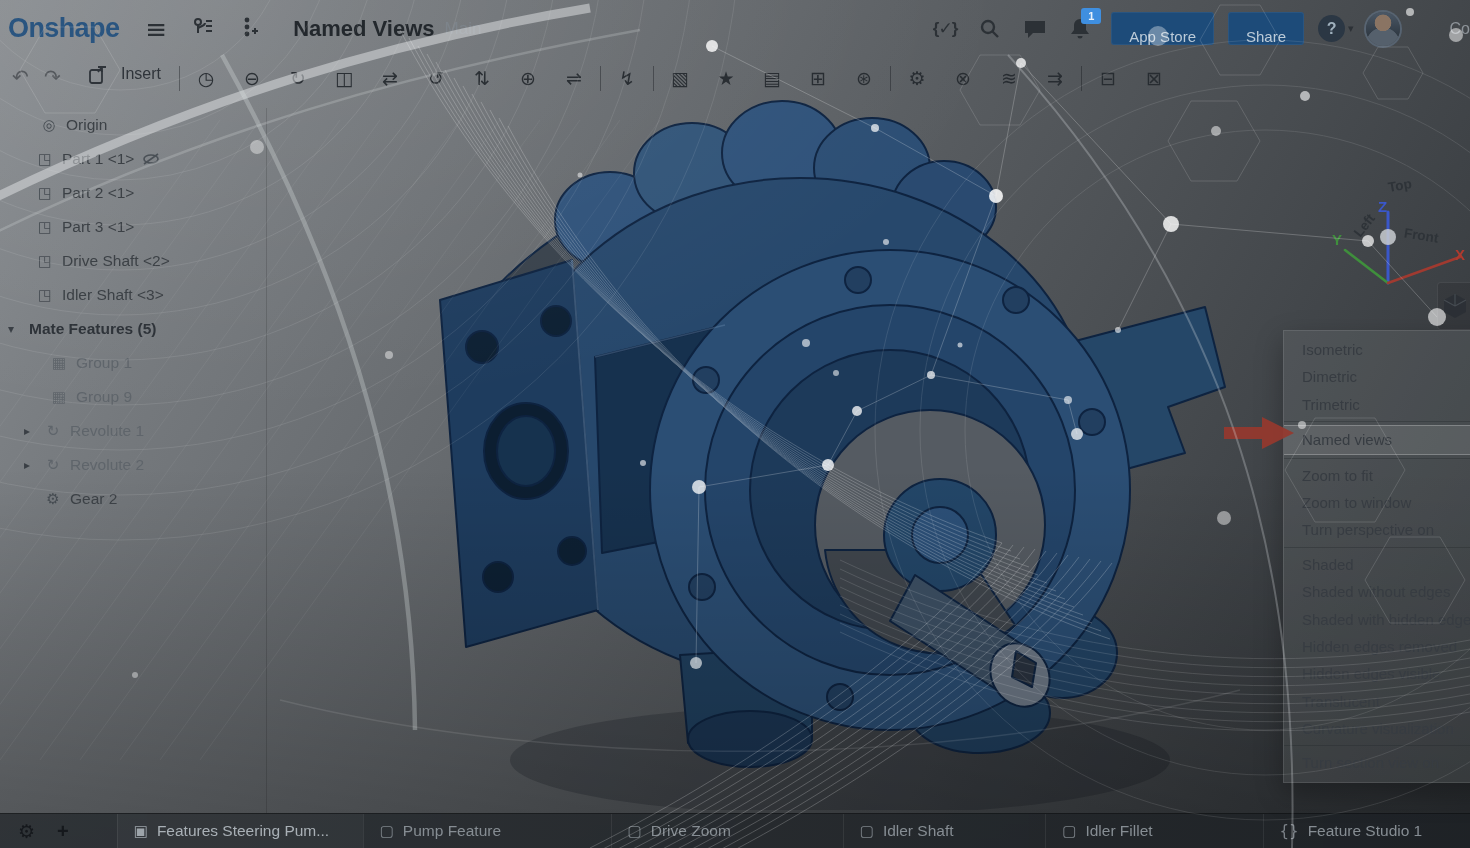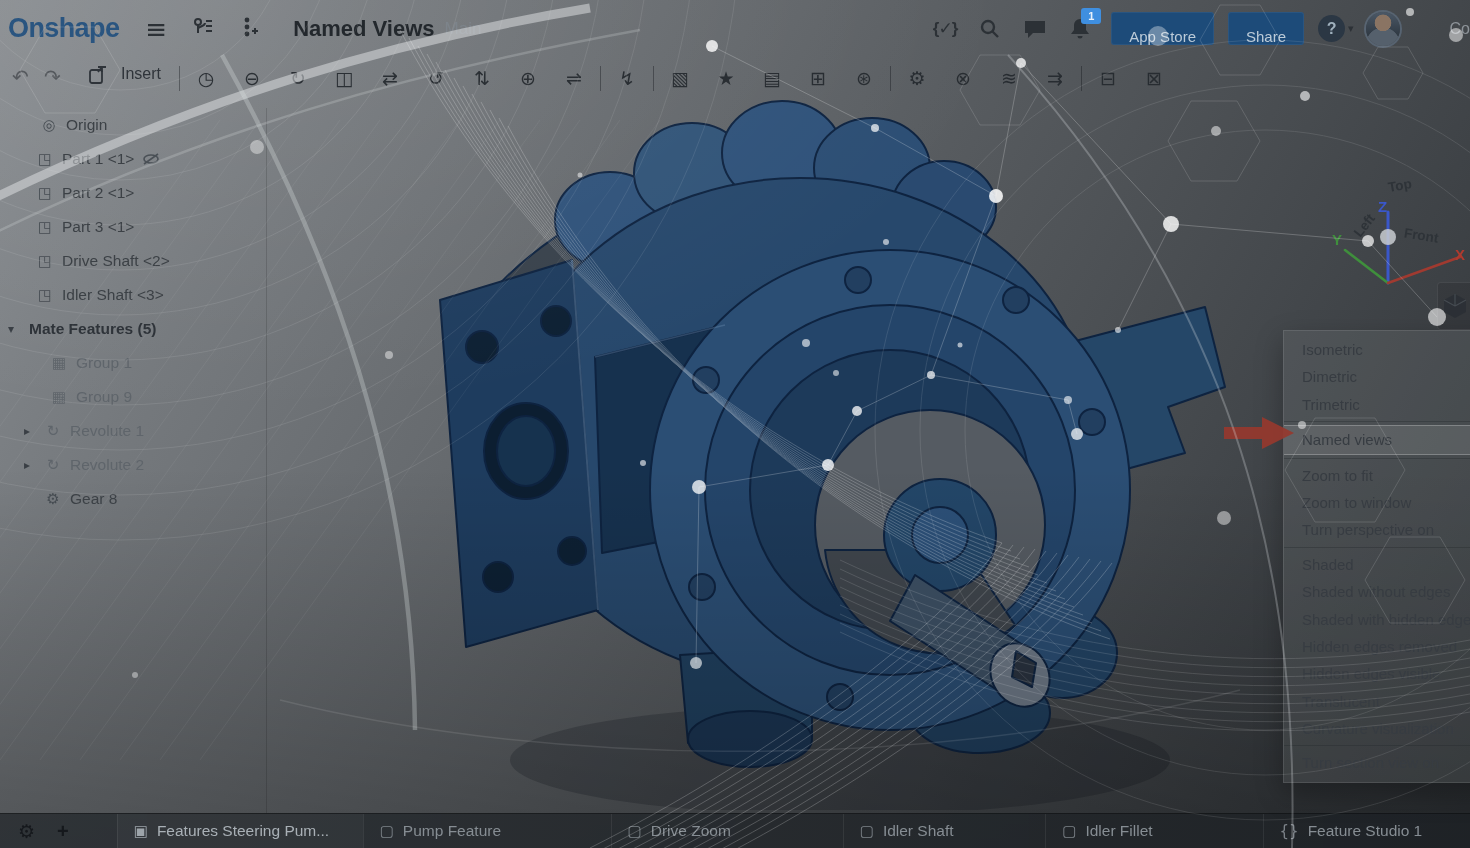--- a/index.html
+++ b/index.html
@@ -291,21 +291,21 @@
     <span class="ric icon-glyph">↻</span>
     <span>Revolute 1</span>
   </div>
   <div class="sp-row pl2r grayed">
     <span class="chev icon-glyph">▸</span>
     <span class="ric icon-glyph">↻</span>
     <span>Revolute 2</span>
   </div>
   <div class="sp-row pl2" style="padding-left:44px;">
     <span class="ric gear-ic icon-glyph">⚙</span>
-    <span>Gear 8</span>
+    <span>Gear 2</span>
   </div>
 </div>
 
 <svg class="triad" style="left:1320px;top:160px;" width="150" height="170" viewBox="0 0 150 170">
   <g stroke-linecap="round">
     <line x1="68" y1="123" x2="68" y2="52" stroke="#3a57c9" stroke-width="3"></line>
     <line x1="68" y1="123" x2="25" y2="90" stroke="#3f8f3c" stroke-width="2.6"></line>
     <line x1="68" y1="123" x2="140" y2="97" stroke="#a03a30" stroke-width="2.6"></line>
     <circle cx="68" cy="77" r="8" fill="#c9cdd1" opacity=".85"></circle>
   </g>

